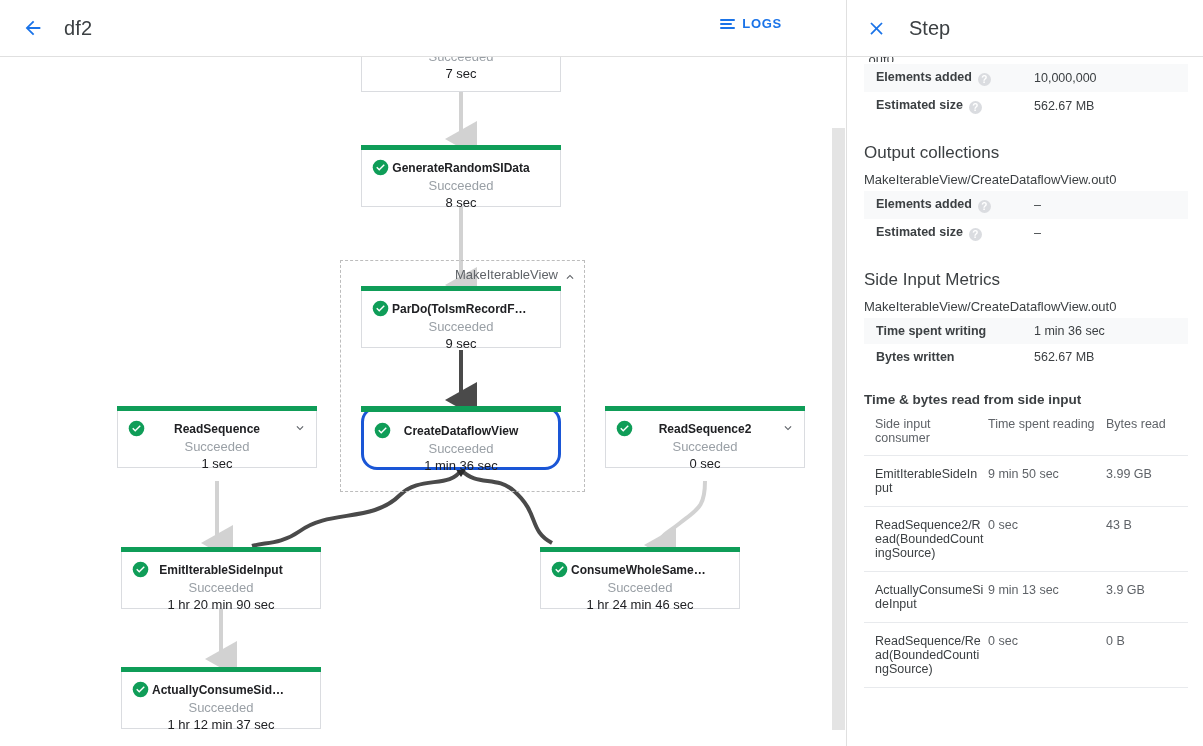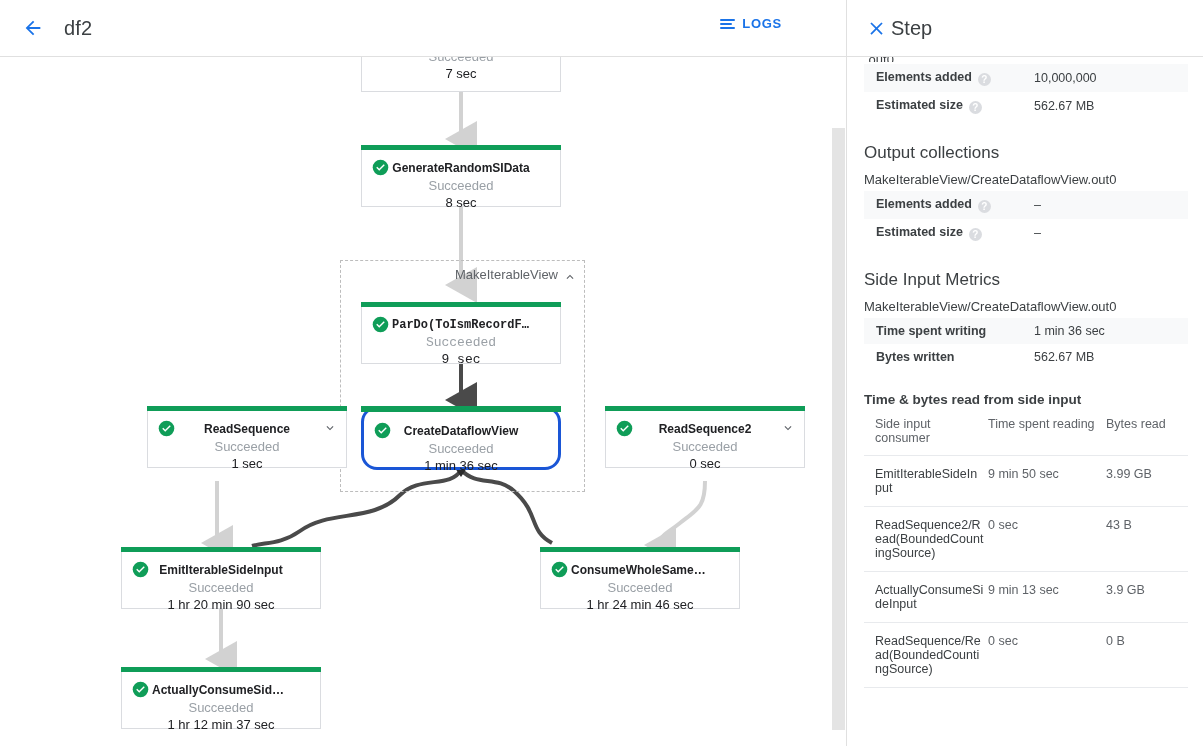--- a/index.html
+++ b/index.html
@@ -84,21 +84,21 @@
   
   #right-panel {
     position: absolute; left: 846px; top: 0; width: 357px; height: 746px;
     background: #fff; border-left: 1px solid #e0e0e0;
   }
   #panel-header {
     height: 57px; border-bottom: 1px solid #e0e0e0;
     display: flex; align-items: center; padding-left: 14px;
   }
   #close-button { width: 30px; height: 30px; display:flex; align-items:center; justify-content:center; cursor: pointer; }
-  #panel-title { font-size: 20px; color: #3c4043; }
+  #panel-title { margin-left: 18px; font-size: 20px; color: #3c4043; }
 
   #panel-body {
     position: absolute; top: 57px; left: 0; width: 357px; height: 689px;
     overflow: hidden; padding: 0 16px 0 17px;
   }
   .clipped-text {
     font-size: 13px; color: #3c4043; height: 10px; overflow: hidden;
     margin-top: -5px; margin-left: 1px;
   }
   .metric-table { width: 100%; border-collapse: collapse; margin-top: 2px; }
@@ -213,21 +213,21 @@
           <svg width="17" height="17" viewBox="0 0 24 24">
               <circle cx="12" cy="12" r="11" fill="#0f9d58"></circle>
               <path d="M10.2,16.6 L6,12.4 L7.4,11 L10.2,13.8 L16.6,7.4 L18,8.8 z" fill="#fff"></path>
             </svg>
         </span>
         <div class="node-title">GenerateRandomSIData</div>
         <div class="node-status">Succeeded</div>
         <div class="node-time">8 sec</div>
       </div>
 
-      <div class="node" style="left:361px; top:245px; width:200px; height:62px;font-family:Liberation Mono, monospace;">
+      <div class="node" style="left:361px; top:229px; width:200px; height:62px;">
         <div class="bar"></div>
         <span class="check-icon">
           <svg width="17" height="17" viewBox="0 0 24 24">
               <circle cx="12" cy="12" r="11" fill="#0f9d58"></circle>
               <path d="M10.2,16.6 L6,12.4 L7.4,11 L10.2,13.8 L16.6,7.4 L18,8.8 z" fill="#fff"></path>
             </svg>
         </span>
         <div class="node-title">ParDo(ToIsmRecordFor…</div>
         <div class="node-status">Succeeded</div>
         <div class="node-time">9 sec</div>
@@ -239,21 +239,21 @@
           <svg width="17" height="17" viewBox="0 0 24 24">
               <circle cx="12" cy="12" r="11" fill="#0f9d58"></circle>
               <path d="M10.2,16.6 L6,12.4 L7.4,11 L10.2,13.8 L16.6,7.4 L18,8.8 z" fill="#fff"></path>
             </svg>
         </span>
         <div class="node-title">CreateDataflowView</div>
         <div class="node-status">Succeeded</div>
         <div class="node-time">1 min 36 sec</div>
       </div>
 
-      <div class="node" style="left:117px; top:349px; width:200px; height:62px;margin-left:30px;">
+      <div class="node" style="left:117px; top:349px; width:200px; height:62px;">
         <div class="bar"></div>
         <span class="check-icon">
           <svg width="17" height="17" viewBox="0 0 24 24">
               <circle cx="12" cy="12" r="11" fill="#0f9d58"></circle>
               <path d="M10.2,16.6 L6,12.4 L7.4,11 L10.2,13.8 L16.6,7.4 L18,8.8 z" fill="#fff"></path>
             </svg>
         </span>
         <span class="chev-icon">
           <svg width="14" height="14" viewBox="0 0 24 24">
               <path d="M7.4,8.6 L12,13.2 L16.6,8.6 L18,10 L12,16 L6,10 z" fill="#5f6368"></path>

